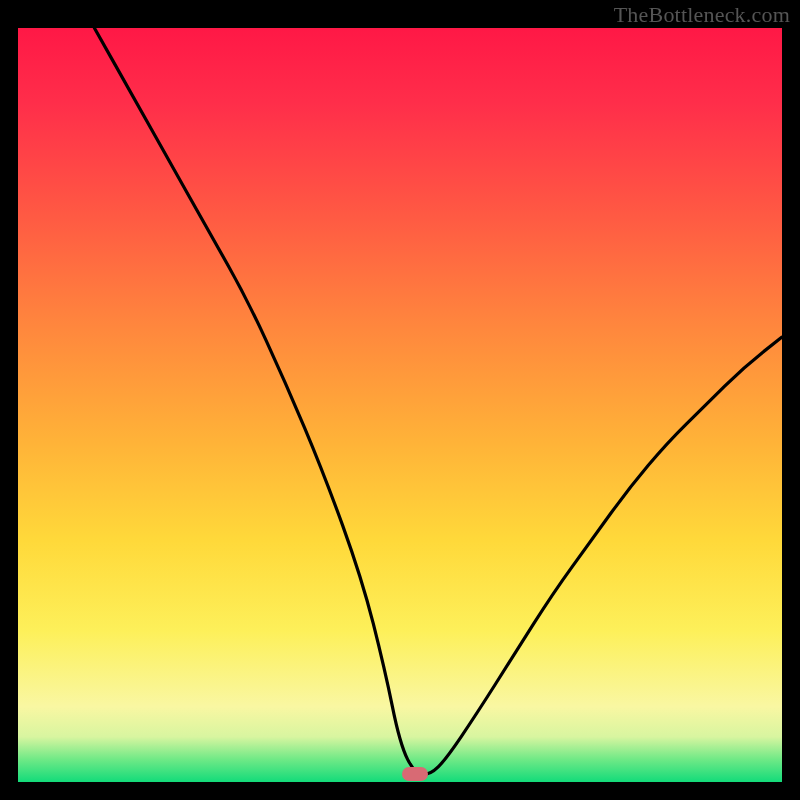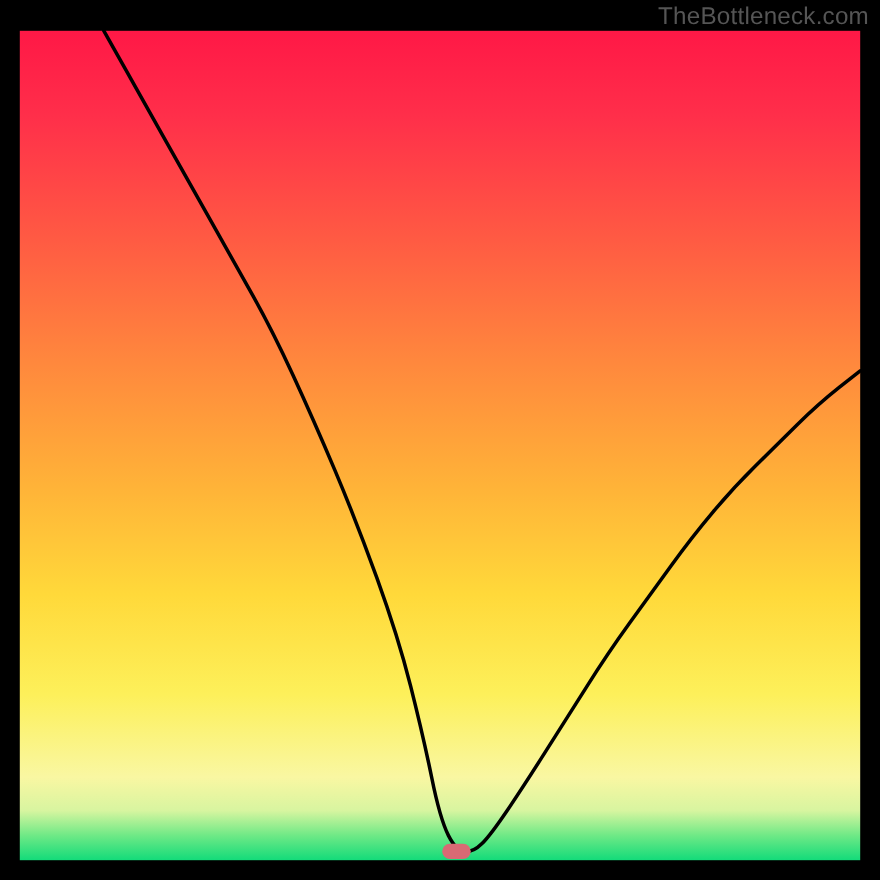--- a/index.html
+++ b/index.html
@@ -9,20 +9,21 @@
     height: 800px;
     background: #000;
     overflow: hidden;
     font-family: Arial, Helvetica, sans-serif;
   }
   .frame {
     position: relative;
     width: 800px;
     height: 800px;
     background: #000;
+    font-family: Liberation Serif, serif;
   }
   .watermark {
     position: absolute;
     top: 2px;
     right: 10px;
     color: #555;
     font-size: 22px;
     font-weight: 500;
     letter-spacing: 0.2px;
     z-index: 20;

